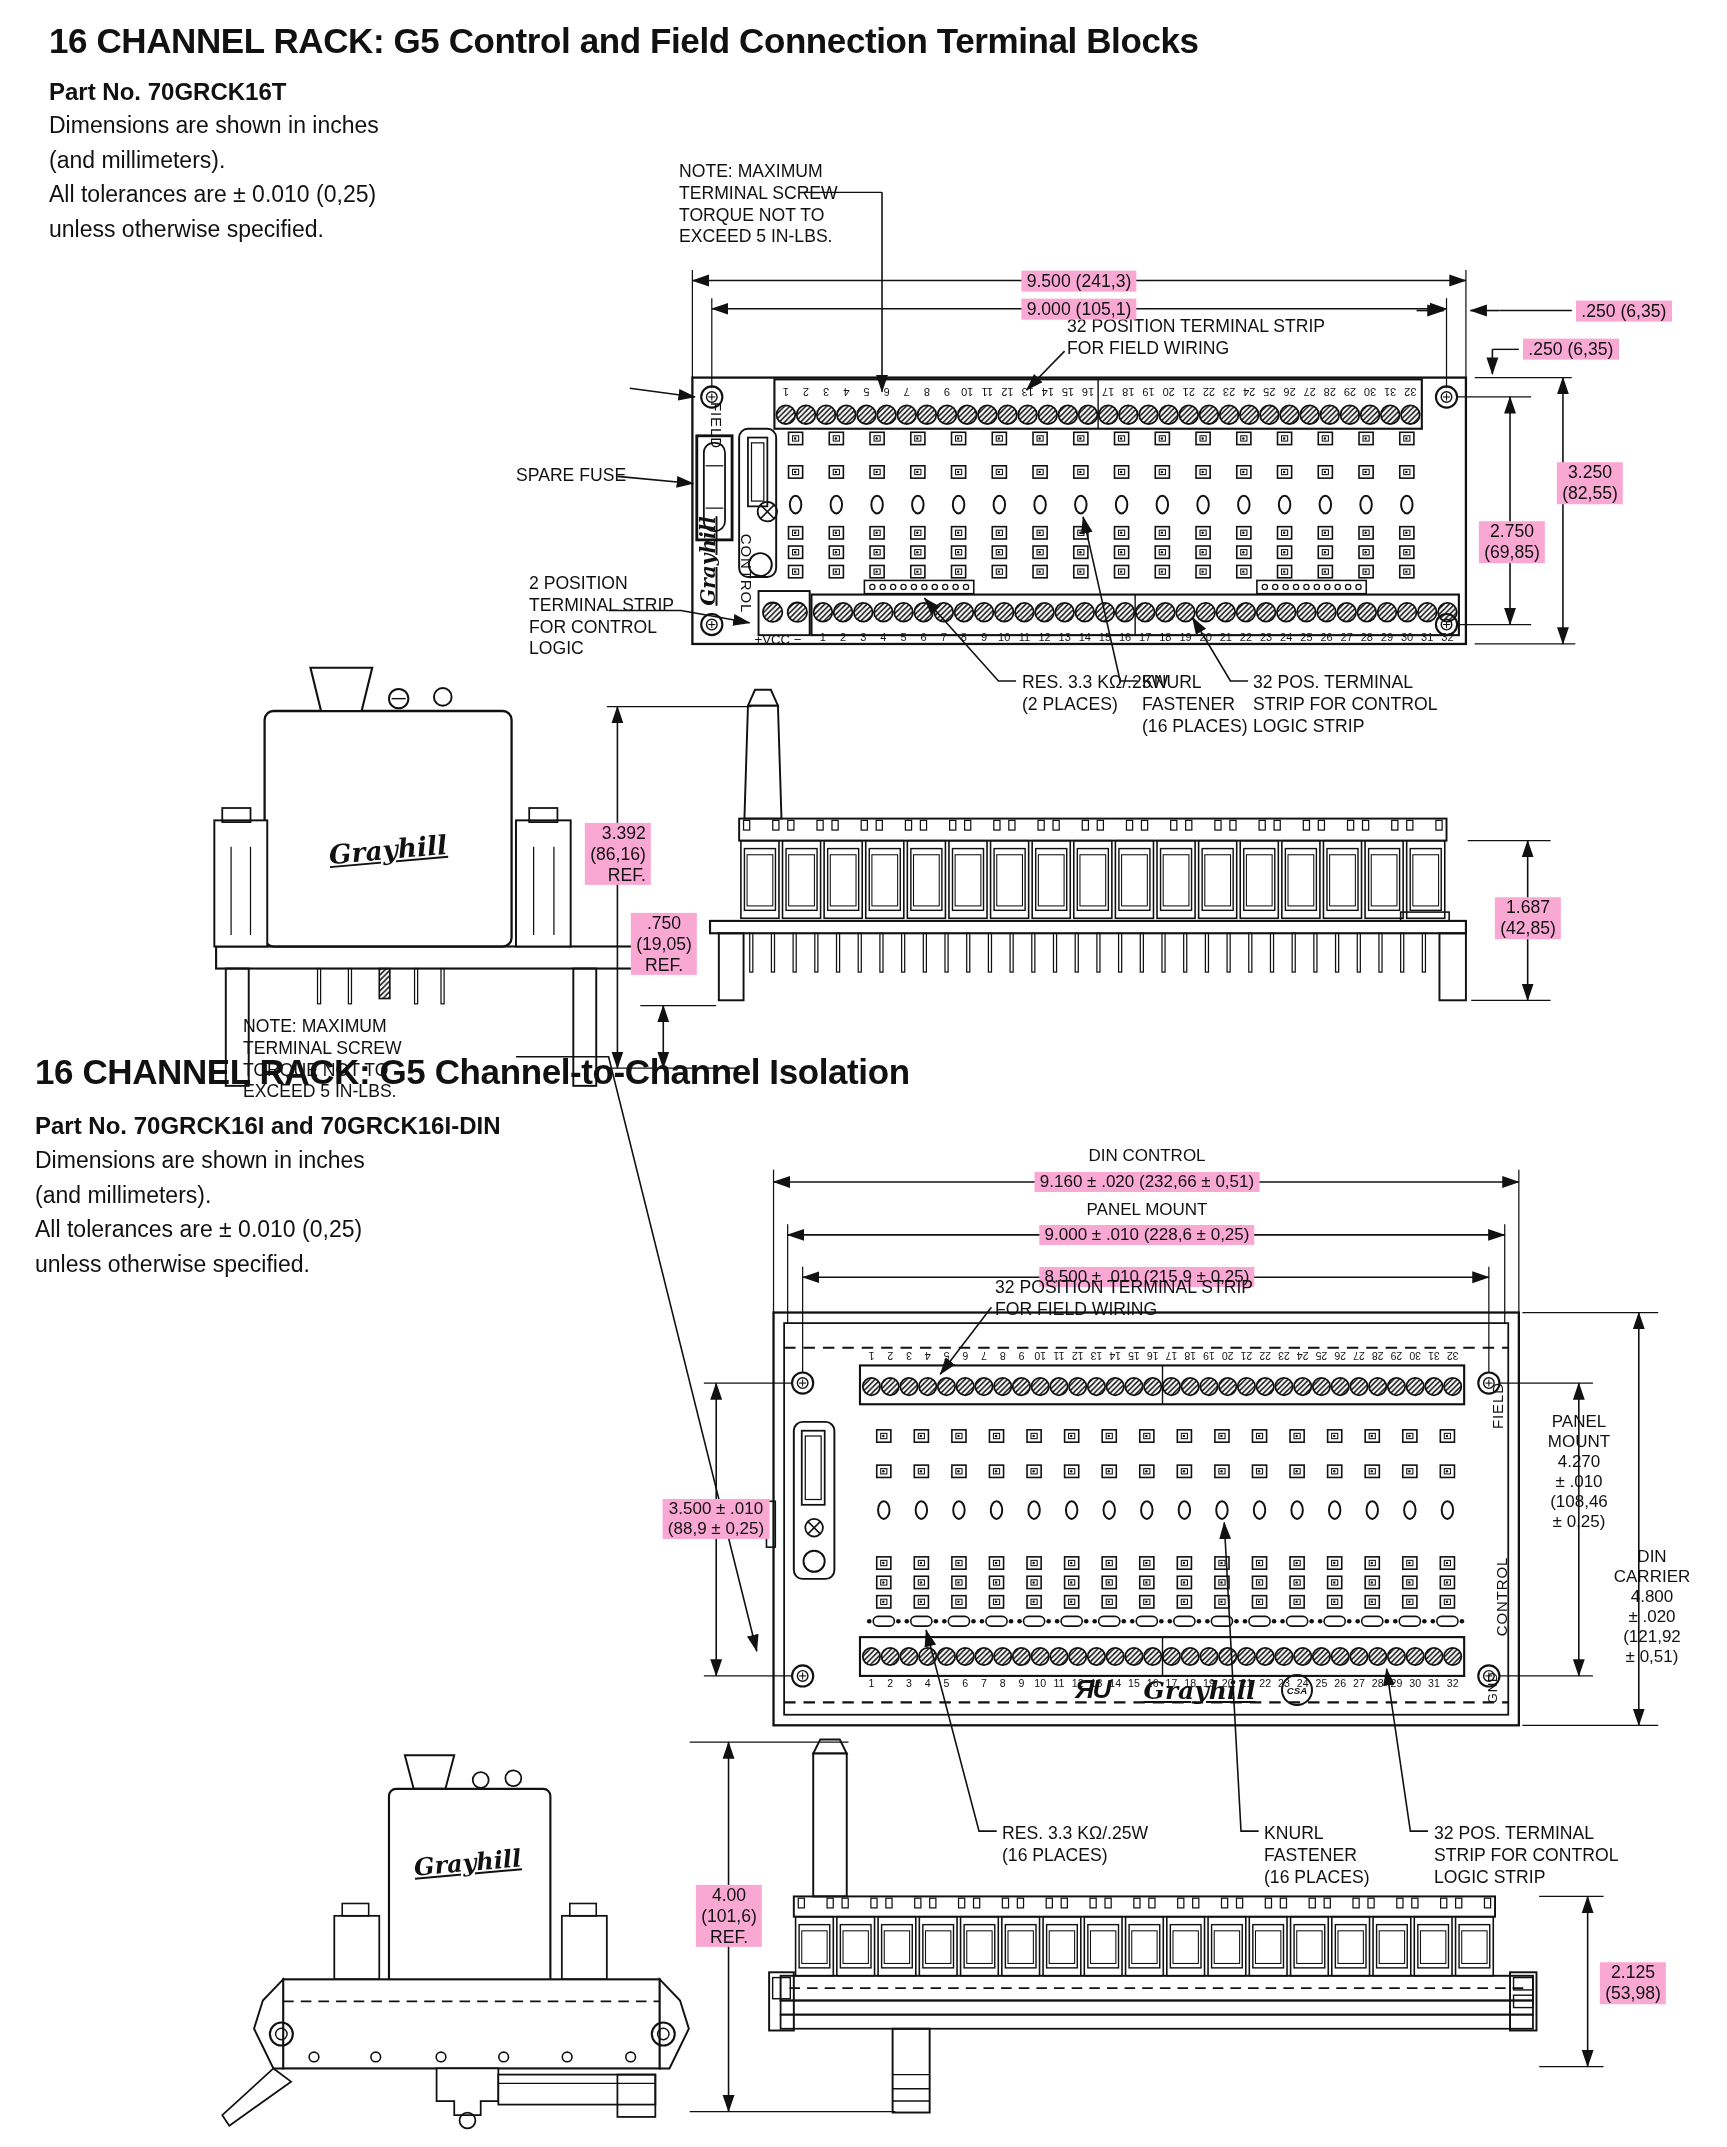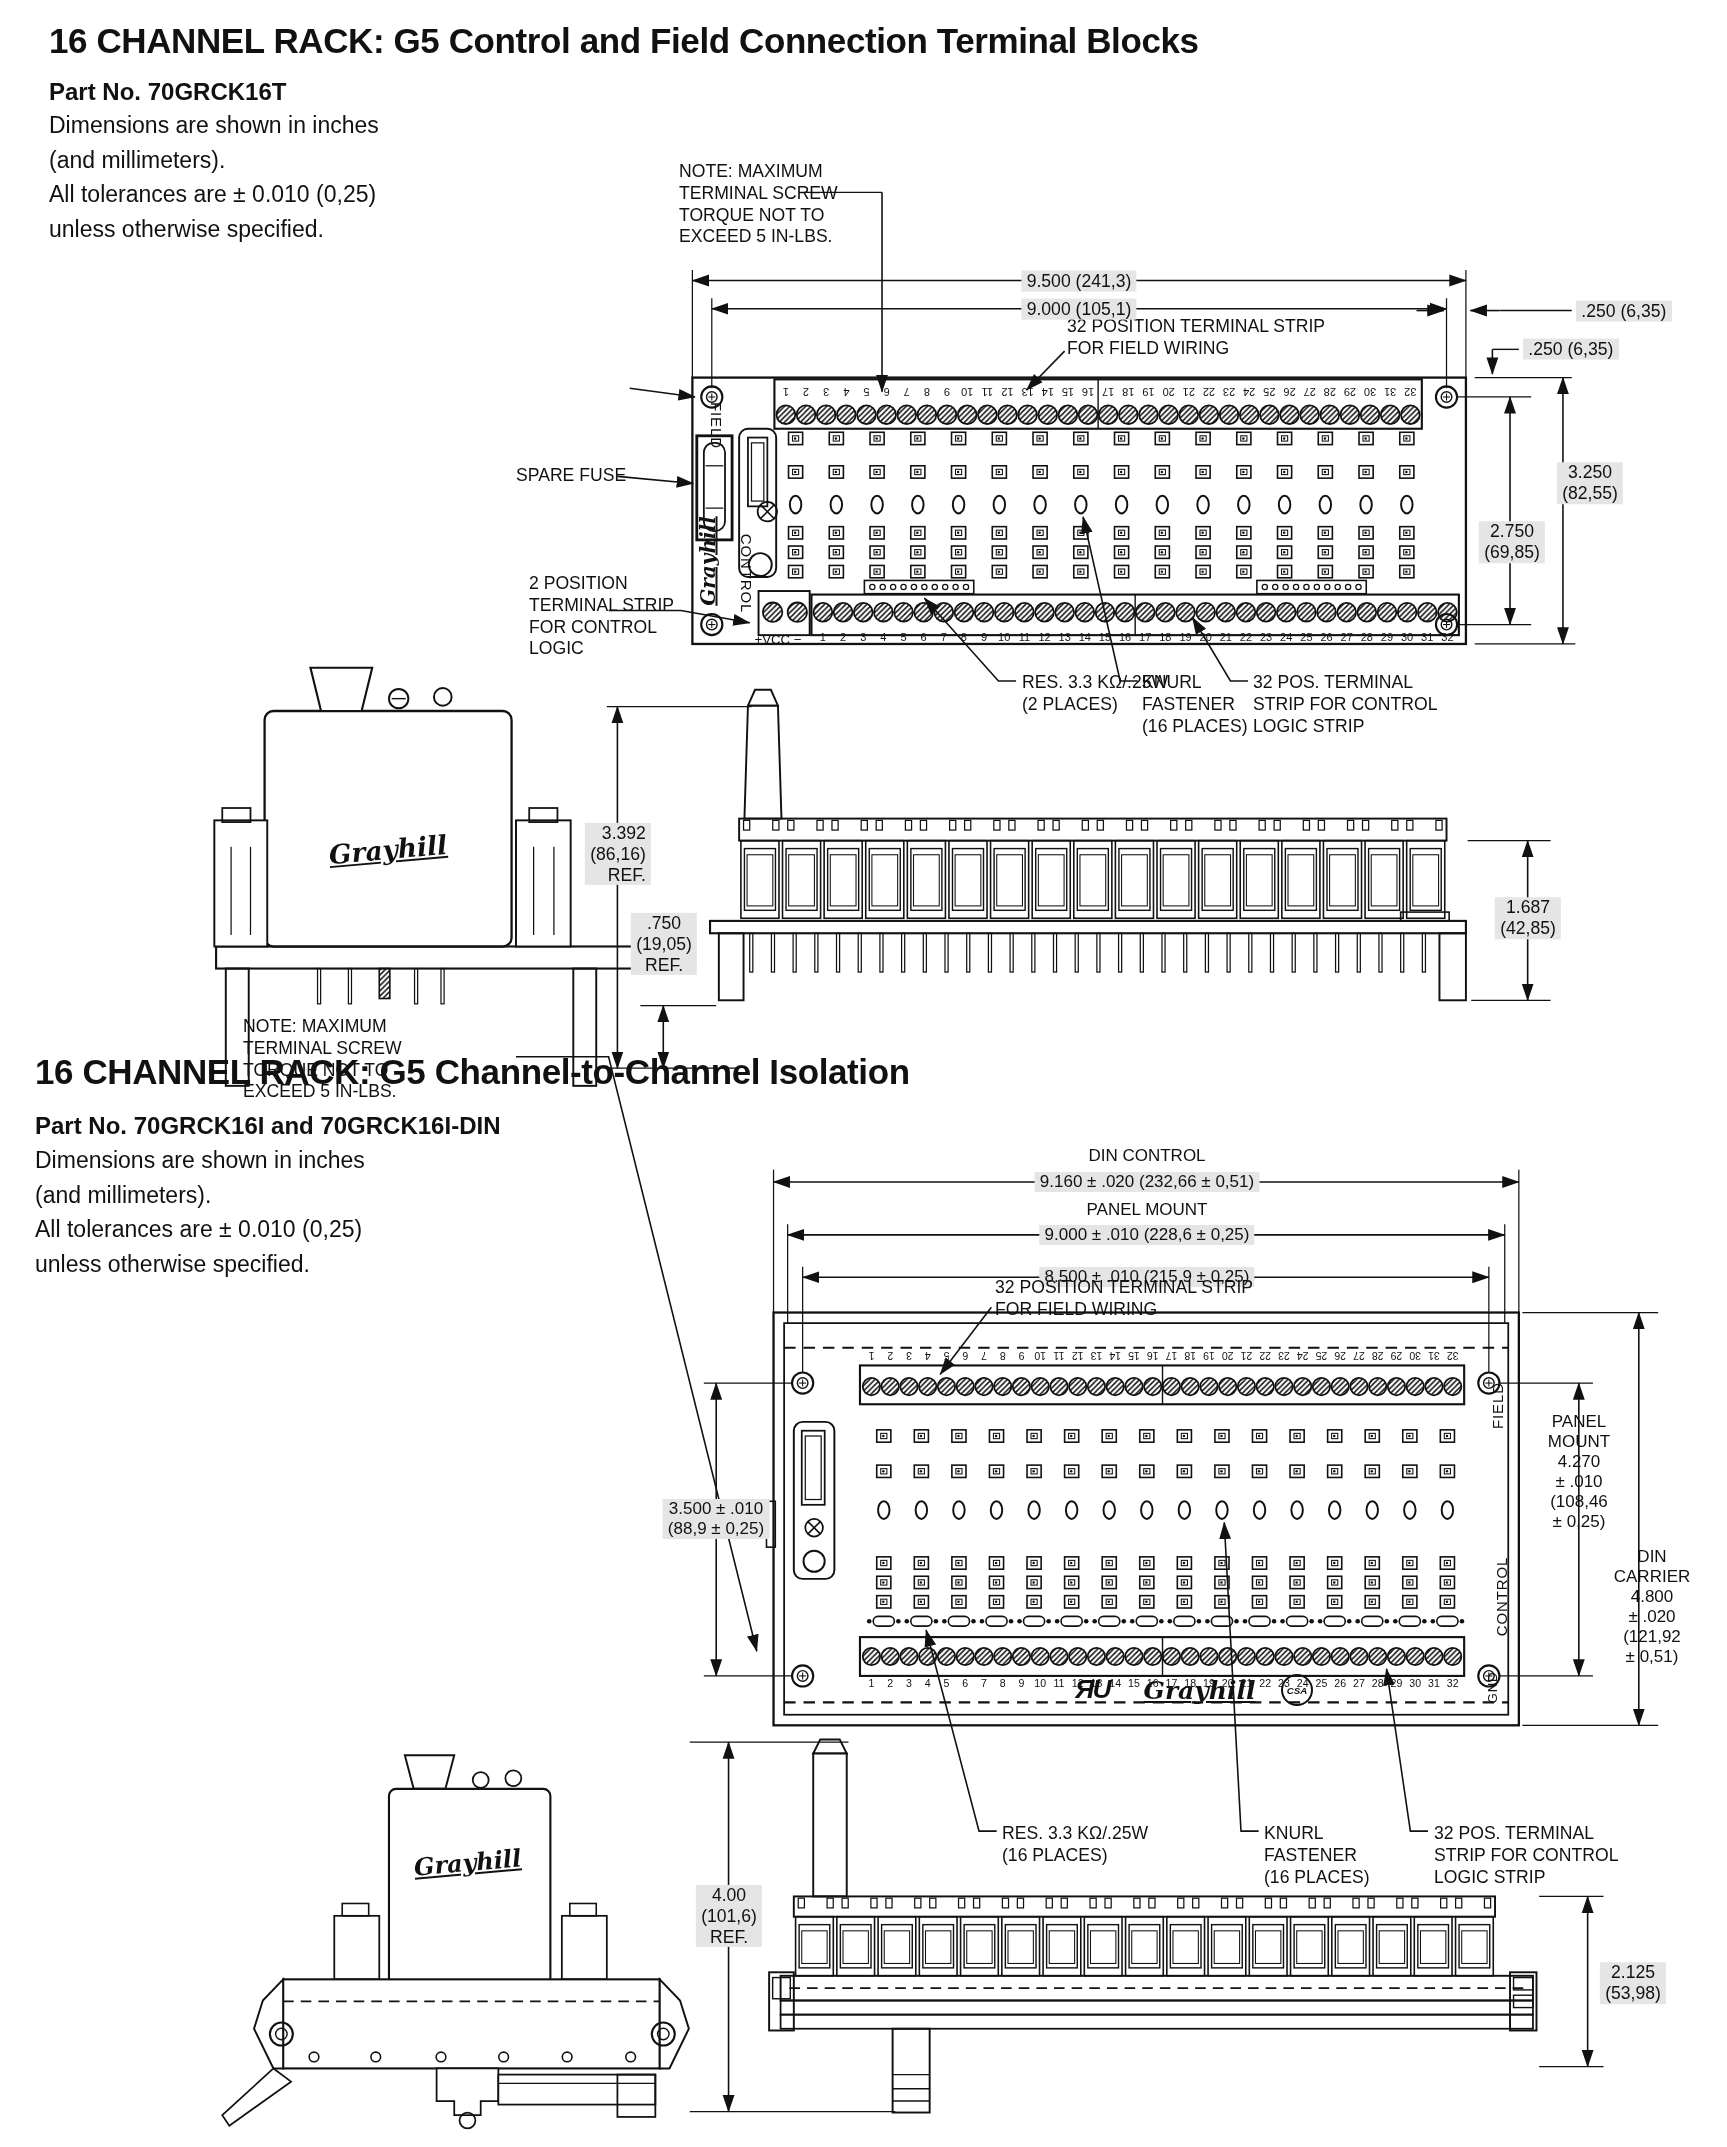--- a/index.html
+++ b/index.html
@@ -5,21 +5,21 @@
   html,body{margin:0;padding:0;background:#e8e8e8;}
   #page{position:relative;width:1727px;height:2147px;background:#fff;overflow:hidden;
         font-family:"Liberation Sans",sans-serif;color:#111;}
   #art{position:absolute;left:0;top:0;}
   .h1{position:absolute;font-size:35px;font-weight:bold;letter-spacing:-0.4px;white-space:pre;}
   .part{position:absolute;font-size:24px;font-weight:bold;white-space:pre;}
   .intro{position:absolute;font-size:23px;line-height:1.5;white-space:pre-line;}
   .note{position:absolute;font-size:17.6px;line-height:1.24;white-space:pre-line;}
   .lbl{position:absolute;font-size:17.6px;line-height:1.24;white-space:pre-line;}
   .dim{position:absolute;font-size:17.6px;line-height:1.18;white-space:pre-line;text-align:center;
-       background:#e5e5e5;padding:0 5.3px;transform:translate(-50%,-50%);}
+       background:#f9a8d4;padding:0 5.3px;transform:translate(-50%,-50%);}
   .dim.sm{font-size:17px;}
   .vlbl{position:absolute;font-size:15px;letter-spacing:0.9px;text-align:center;}
   .r90{transform:rotate(90deg);}
   .rm90{transform:rotate(-90deg);}
   .logo{position:absolute;font-family:"DejaVu Serif",serif;font-style:italic;font-weight:bold;
         text-align:center;text-decoration:underline;}
   .ul{position:absolute;font-size:26.5px;font-weight:bold;font-style:italic;letter-spacing:-1.8px;}
   .csa{position:absolute;width:28px;height:28px;border:2.2px solid #111;border-radius:50%;
        font-size:9.7px;font-weight:bold;font-style:italic;display:flex;align-items:center;justify-content:center;}
 </style>

